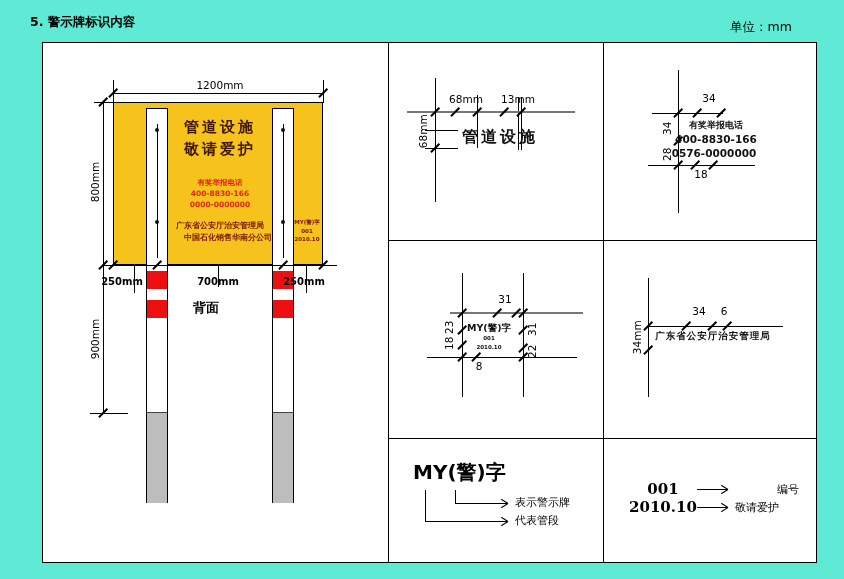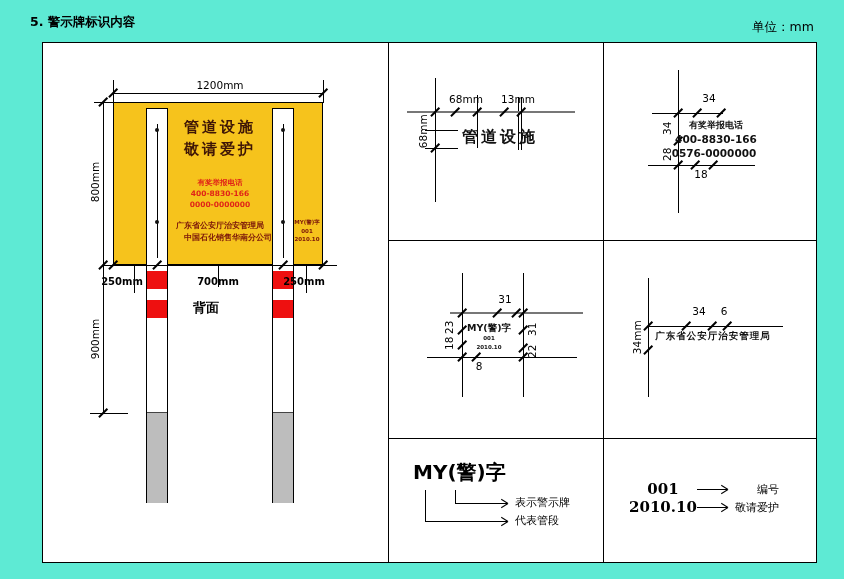--- a/index.html
+++ b/index.html
@@ -27,21 +27,21 @@
   .arrowline::before{transform:rotate(32deg);}
   .arrowline::after{transform:rotate(-32deg);}
   .serifnum{font-family:"DejaVu Serif","Liberation Serif",serif;font-weight:bold;}
 </style>
 </head>
 <body>
 
 <div class="canvas">
 
   <div class="lbl b" style="left:30px;top:16px;font-size:12.5px;">5. 警示牌标识内容</div>
-  <div class="lbl" style="left:752px;top:21px;font-size:12.5px;">单位：mm</div>
+  <div class="lbl" style="left:730px;top:21px;font-size:12.5px;">单位：mm</div>
 
   <div class="outer" style="left:42px;top:42px;width:773px;height:519px;"></div>
   <div class="vl" style="left:388px;top:42px;height:521px;"></div>
   <div class="vl" style="left:603px;top:42px;height:521px;"></div>
   <div class="hl" style="left:388px;top:240px;width:429px;"></div>
   <div class="hl" style="left:388px;top:438px;width:429px;"></div>
 
   <div class="vl" style="left:113px;top:80px;height:23px;"></div>
   <div class="vl" style="left:323px;top:80px;height:23px;"></div>
   <div class="hl" style="left:113px;top:93px;width:210px;"></div>
@@ -177,18 +177,18 @@
   <div class="lbl b" style="left:413px;top:462px;font-size:20px;">MY(警)字</div>
   <div class="vl" style="left:455px;top:490px;height:13px;"></div>
   <div class="arrowline" style="left:455px;top:503px;width:52px;"></div>
   <div class="lbl" style="left:515px;top:497px;font-size:11px;">表示警示牌</div>
   <div class="vl" style="left:425px;top:490px;height:31px;"></div>
   <div class="arrowline" style="left:425px;top:521px;width:82px;"></div>
   <div class="lbl" style="left:515px;top:515px;font-size:11px;">代表管段</div>
 
   <div class="lbl c serifnum" style="left:633px;top:482px;width:60px;font-size:15px;">001</div>
   <div class="arrowline" style="left:697px;top:489px;width:30px;"></div>
-  <div class="lbl" style="left:757px;top:484px;font-size:11px;">编号</div>
+  <div class="lbl" style="left:777px;top:484px;font-size:11px;">编号</div>
   <div class="lbl c serifnum" style="left:623px;top:500px;width:80px;font-size:15px;">2010.10</div>
   <div class="arrowline" style="left:697px;top:507px;width:30px;"></div>
   <div class="lbl" style="left:735px;top:502px;font-size:11px;">敬请爱护</div>
 
 </div>
 
 </body></html>

